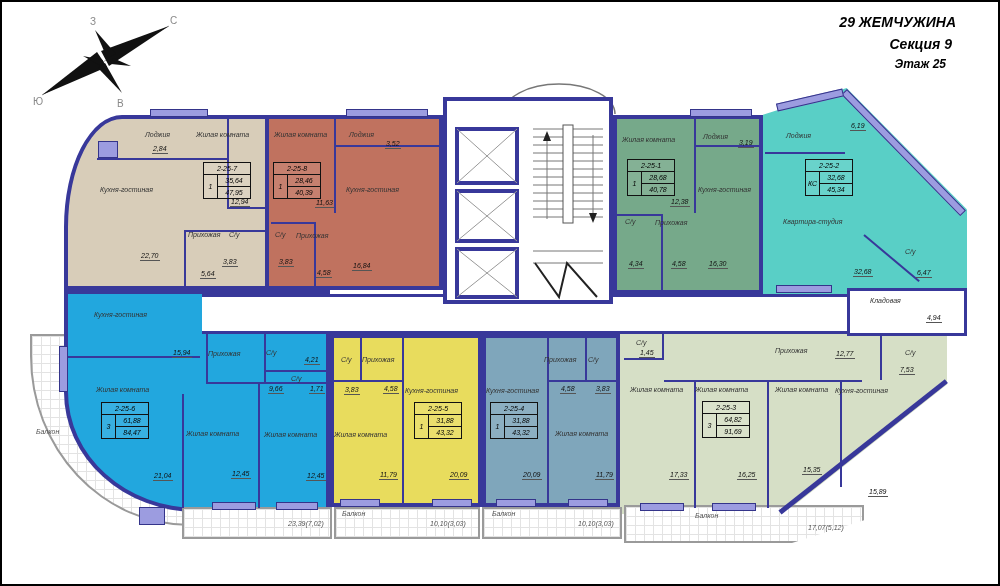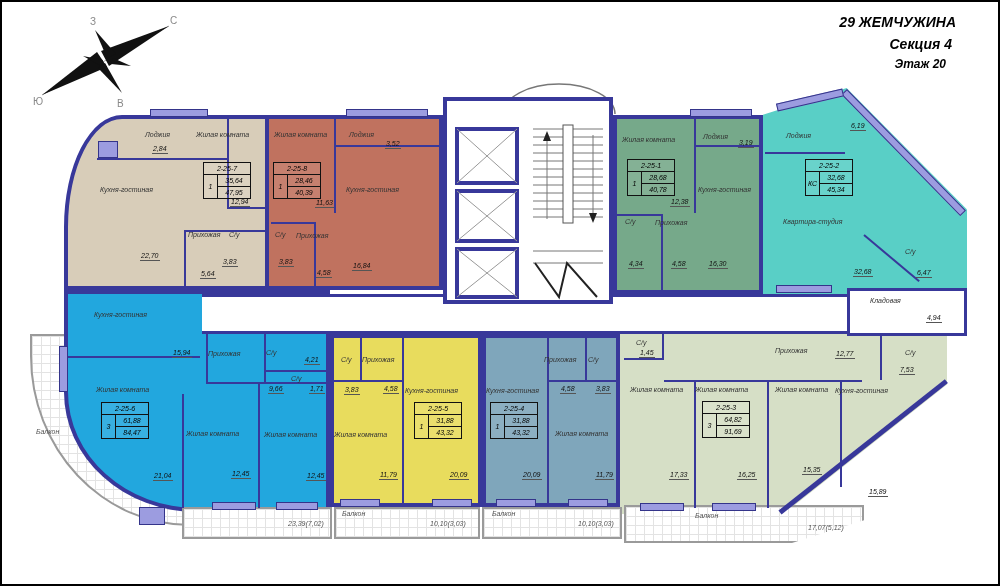--- a/index.html
+++ b/index.html
@@ -321,22 +321,22 @@
         <div class="tbl-type">3</div>
       <div class="tbl-areas">
           <div class="tbl-living">64,82</div>
       <div class="tbl-total">91,69</div>
         </div>
       </div>
   </div>
 
   <div class="hdr">
     <div class="hdr-building">29 ЖЕМЧУЖИНА</div>
-    <div class="hdr-section">Секция 4</div>
-    <div class="hdr-floor">Этаж 20</div>
+    <div class="hdr-section">Секция 9</div>
+    <div class="hdr-floor">Этаж 25</div>
   </div>
 
   <svg style="position:absolute;left:25px;top:8px;" width="160" height="100" viewBox="0 0 160 100">
     <line x1="15" y1="85" x2="142" y2="16" stroke="#999" stroke-width="0.8"></line>
     <polygon points="15,85 70,42 80,57" fill="#111"></polygon>
     <polygon points="142,16 82,56 74,41" fill="#111"></polygon>
     <polygon points="68,20 80,48 89,44" fill="#111"></polygon>
     <polygon points="95,83 78,53 71,58" fill="#111"></polygon>
     <polygon points="56,46 76,50 74,56" fill="#111"></polygon>
     <polygon points="104,56 84,54 86,48" fill="#111"></polygon>

